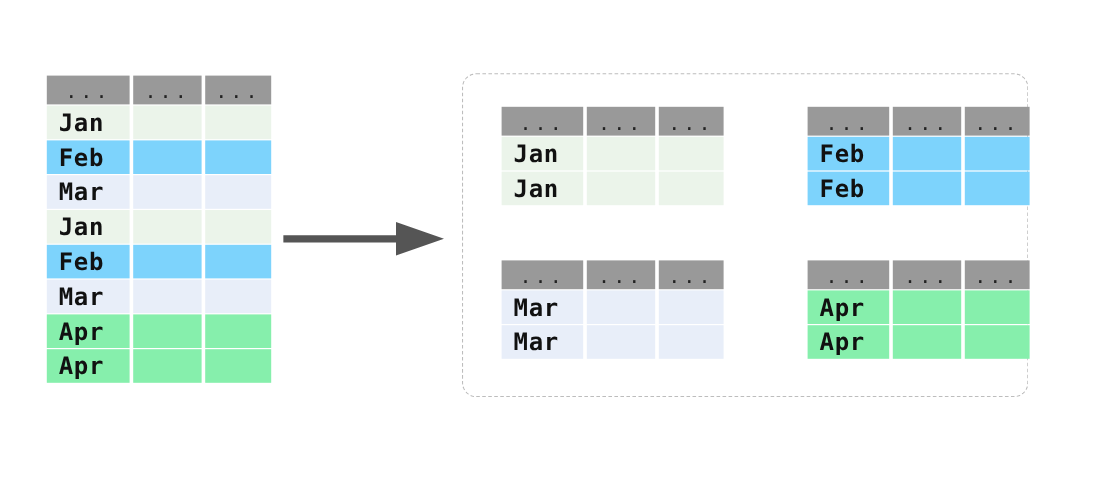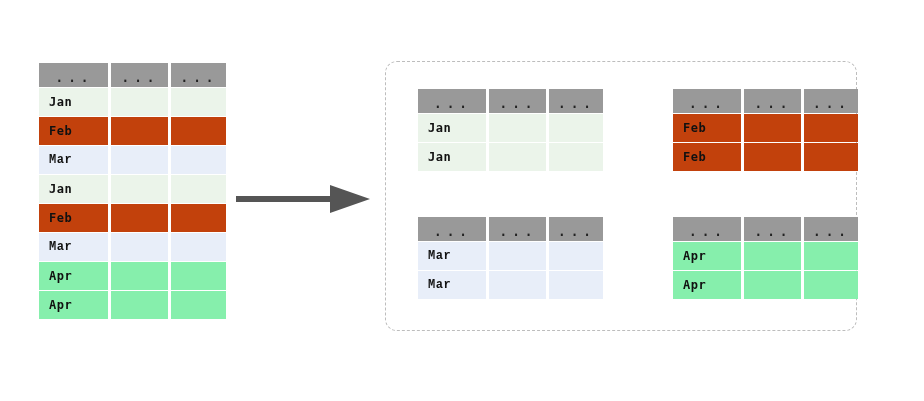--- a/index.html
+++ b/index.html
@@ -40,32 +40,32 @@
     color: #222222;
     font-size: 16px;
     letter-spacing: 3px;
     line-height: 14px;
     padding-bottom: 3px;
     font-family: "DejaVu Sans Mono", "Liberation Mono", monospace;
   }
   .tbl td {
     height: 28px;
     padding: 0 0 0 10px;
-    font-size: 12px;
+    font-size: 20px;
     font-weight: bold;
     color: #111111;
     letter-spacing: 0.5px;
     white-space: nowrap;
   }
   .tbl td.blank { padding: 0; }
 
   
   .m-jan { background: #ebf4ea; }
-  .m-feb { background: #c2410c; }
-  .m-mar { background: #e8eef9; font-family: Liberation Mono, monospace; }
+  .m-feb { background: #7dd3fc; }
+  .m-mar { background: #e8eef9; }
   .m-apr { background: #86efac; }
 
   
   #source-table { left: 36px; top: 62px; }
   #source-table col.c1 { width: 69px; }
   #source-table col.c2 { width: 57px; }
   #source-table col.c3 { width: 55px; }
 
   
   #group-container {

